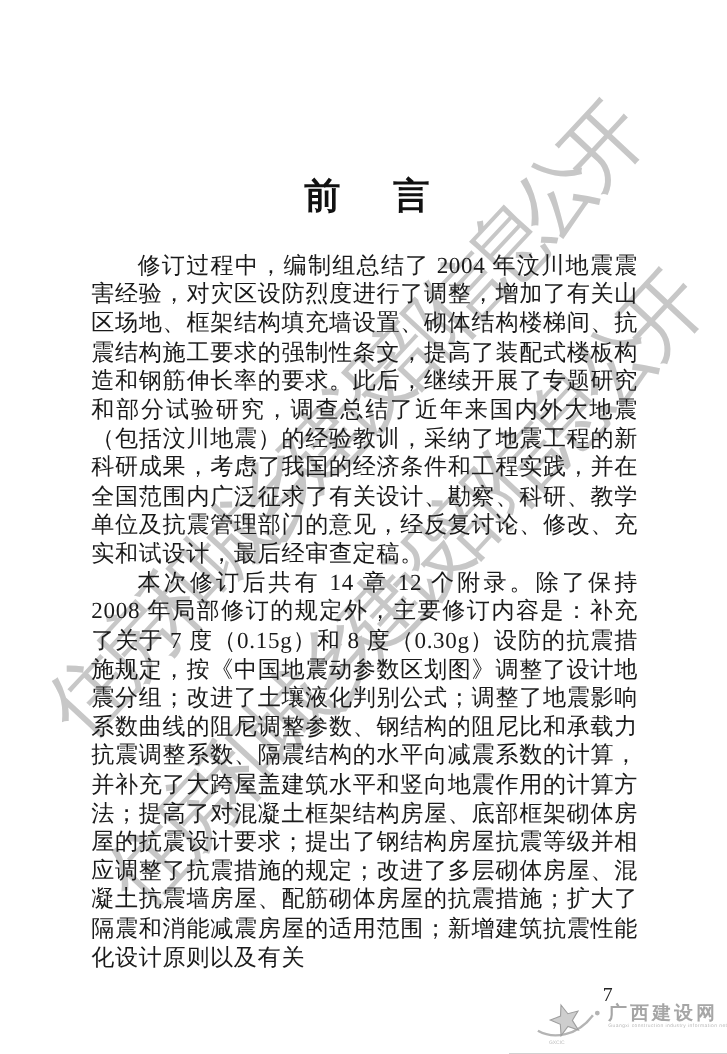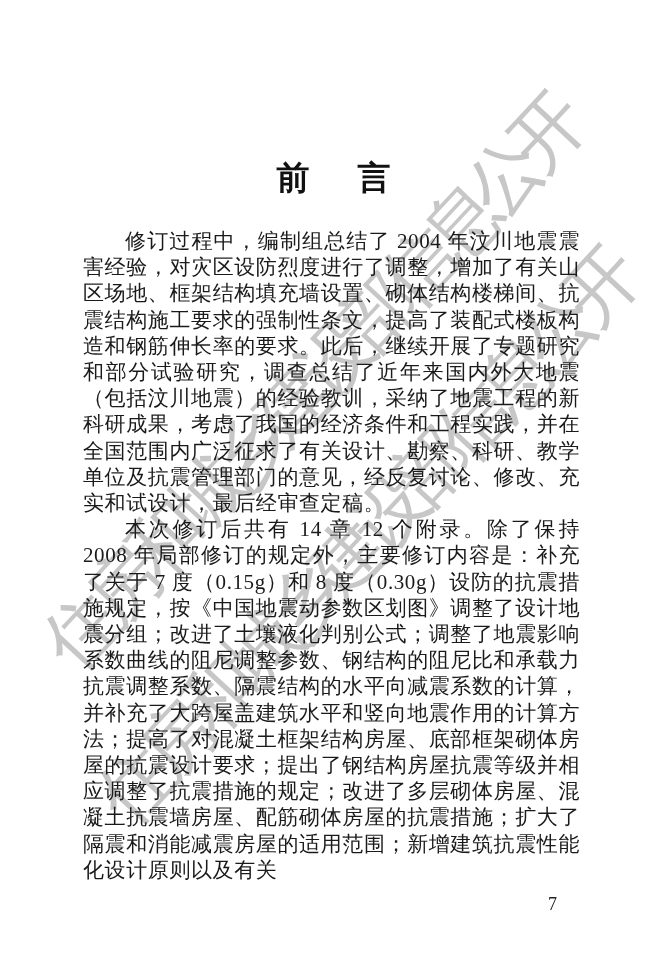--- a/index.html
+++ b/index.html
@@ -99,14 +99,26 @@
 
   <h1 class="title">前　　言</h1>
 
   <div class="body">
     <p>修订过程中，编制组总结了 2004 年汶川地震震害经验，对灾区设防烈度进行了调整，增加了有关山区场地、框架结构填充墙设置、砌体结构楼梯间、抗震结构施工要求的强制性条文，提高了装配式楼板构造和钢筋伸长率的要求。此后，继续开展了专题研究和部分试验研究，调查总结了近年来国内外大地震（包括汶川地震）的经验教训，采纳了地震工程的新科研成果，考虑了我国的经济条件和工程实践，并在全国范围内广泛征求了有关设计、勘察、科研、教学单位及抗震管理部门的意见，经反复讨论、修改、充实和试设计，最后经审查定稿。</p>
     <p>本次修订后共有 14 章 12 个附录。除了保持 2008 年局部修订的规定外，主要修订内容是：补充了关于 7 度（0.15g）和 8 度（0.30g）设防的抗震措施规定，按《中国地震动参数区划图》调整了设计地震分组；改进了土壤液化判别公式；调整了地震影响系数曲线的阻尼调整参数、钢结构的阻尼比和承载力抗震调整系数、隔震结构的水平向减震系数的计算，并补充了大跨屋盖建筑水平和竖向地震作用的计算方法；提高了对混凝土框架结构房屋、底部框架砌体房屋的抗震设计要求；提出了钢结构房屋抗震等级并相应调整了抗震措施的规定；改进了多层砌体房屋、混凝土抗震墙房屋、配筋砌体房屋的抗震措施；扩大了隔震和消能减震房屋的适用范围；新增建筑抗震性能化设计原则以及有关</p>
   </div>
 
   <div class="pagenum">7</div>
 
+  <div class="logo">
+    <svg class="logo-icon" width="62" height="46" viewBox="0 0 62 46" xmlns="http://www.w3.org/2000/svg">
+      <path d="M2,31 C16,39 38,36 52,17" fill="none" stroke="#b4b4b4" stroke-width="2.2"></path>
+      <polygon points="27,7 30.5,16.5 40,17 32.5,23.5 35,33.5 27,27.5 18.5,33.5 21,23.5 13.5,17 23.5,16.5" transform="rotate(-18 27 20)" fill="#cecece" stroke="#9e9e9e" stroke-width="1"></polygon>
+      <circle cx="56" cy="15" r="2.2" fill="#b4b4b4"></circle>
+      <text x="12" y="43" font-size="4.5" fill="#bdbdbd" font-family="Liberation Sans, DejaVu Sans, sans-serif">GXCIC</text>
+    </svg>
+    <span class="logo-text">
+      <span class="logo-name">广西建设网</span>
+      <span class="logo-tagline">Guangxi construction industry information net</span>
+    </span>
+  </div>
 
 </div>
 
 </body></html>

